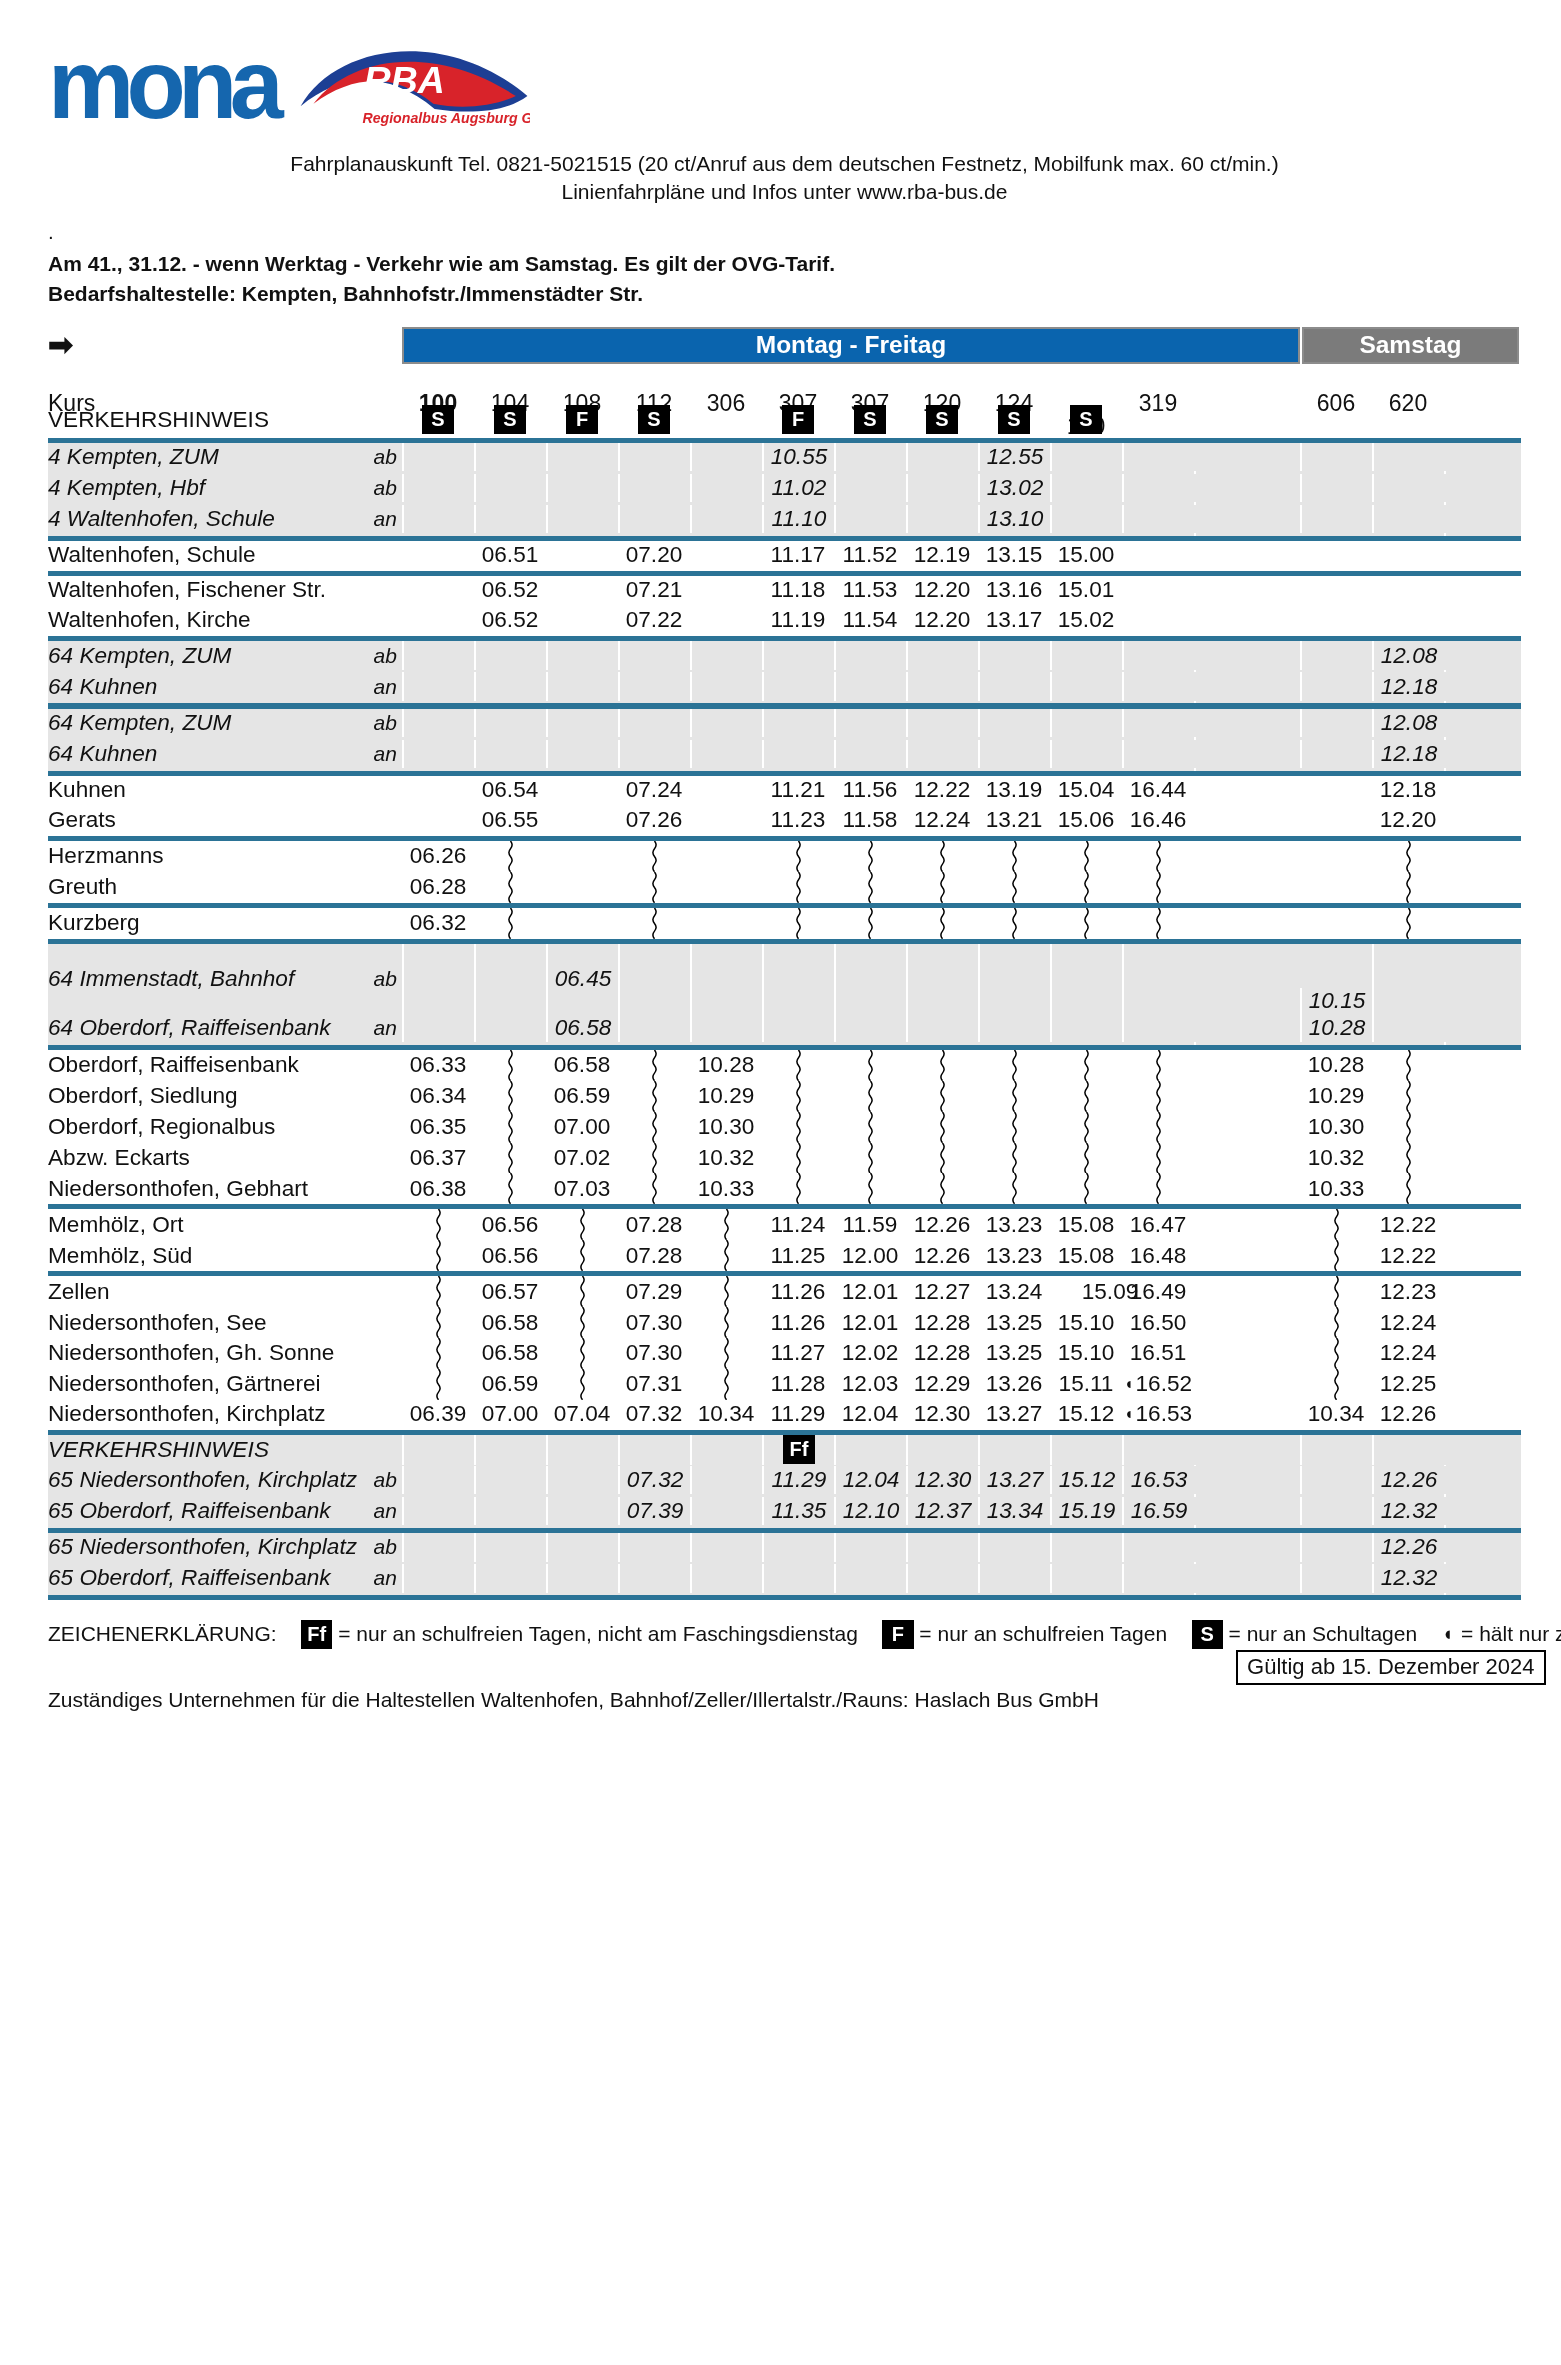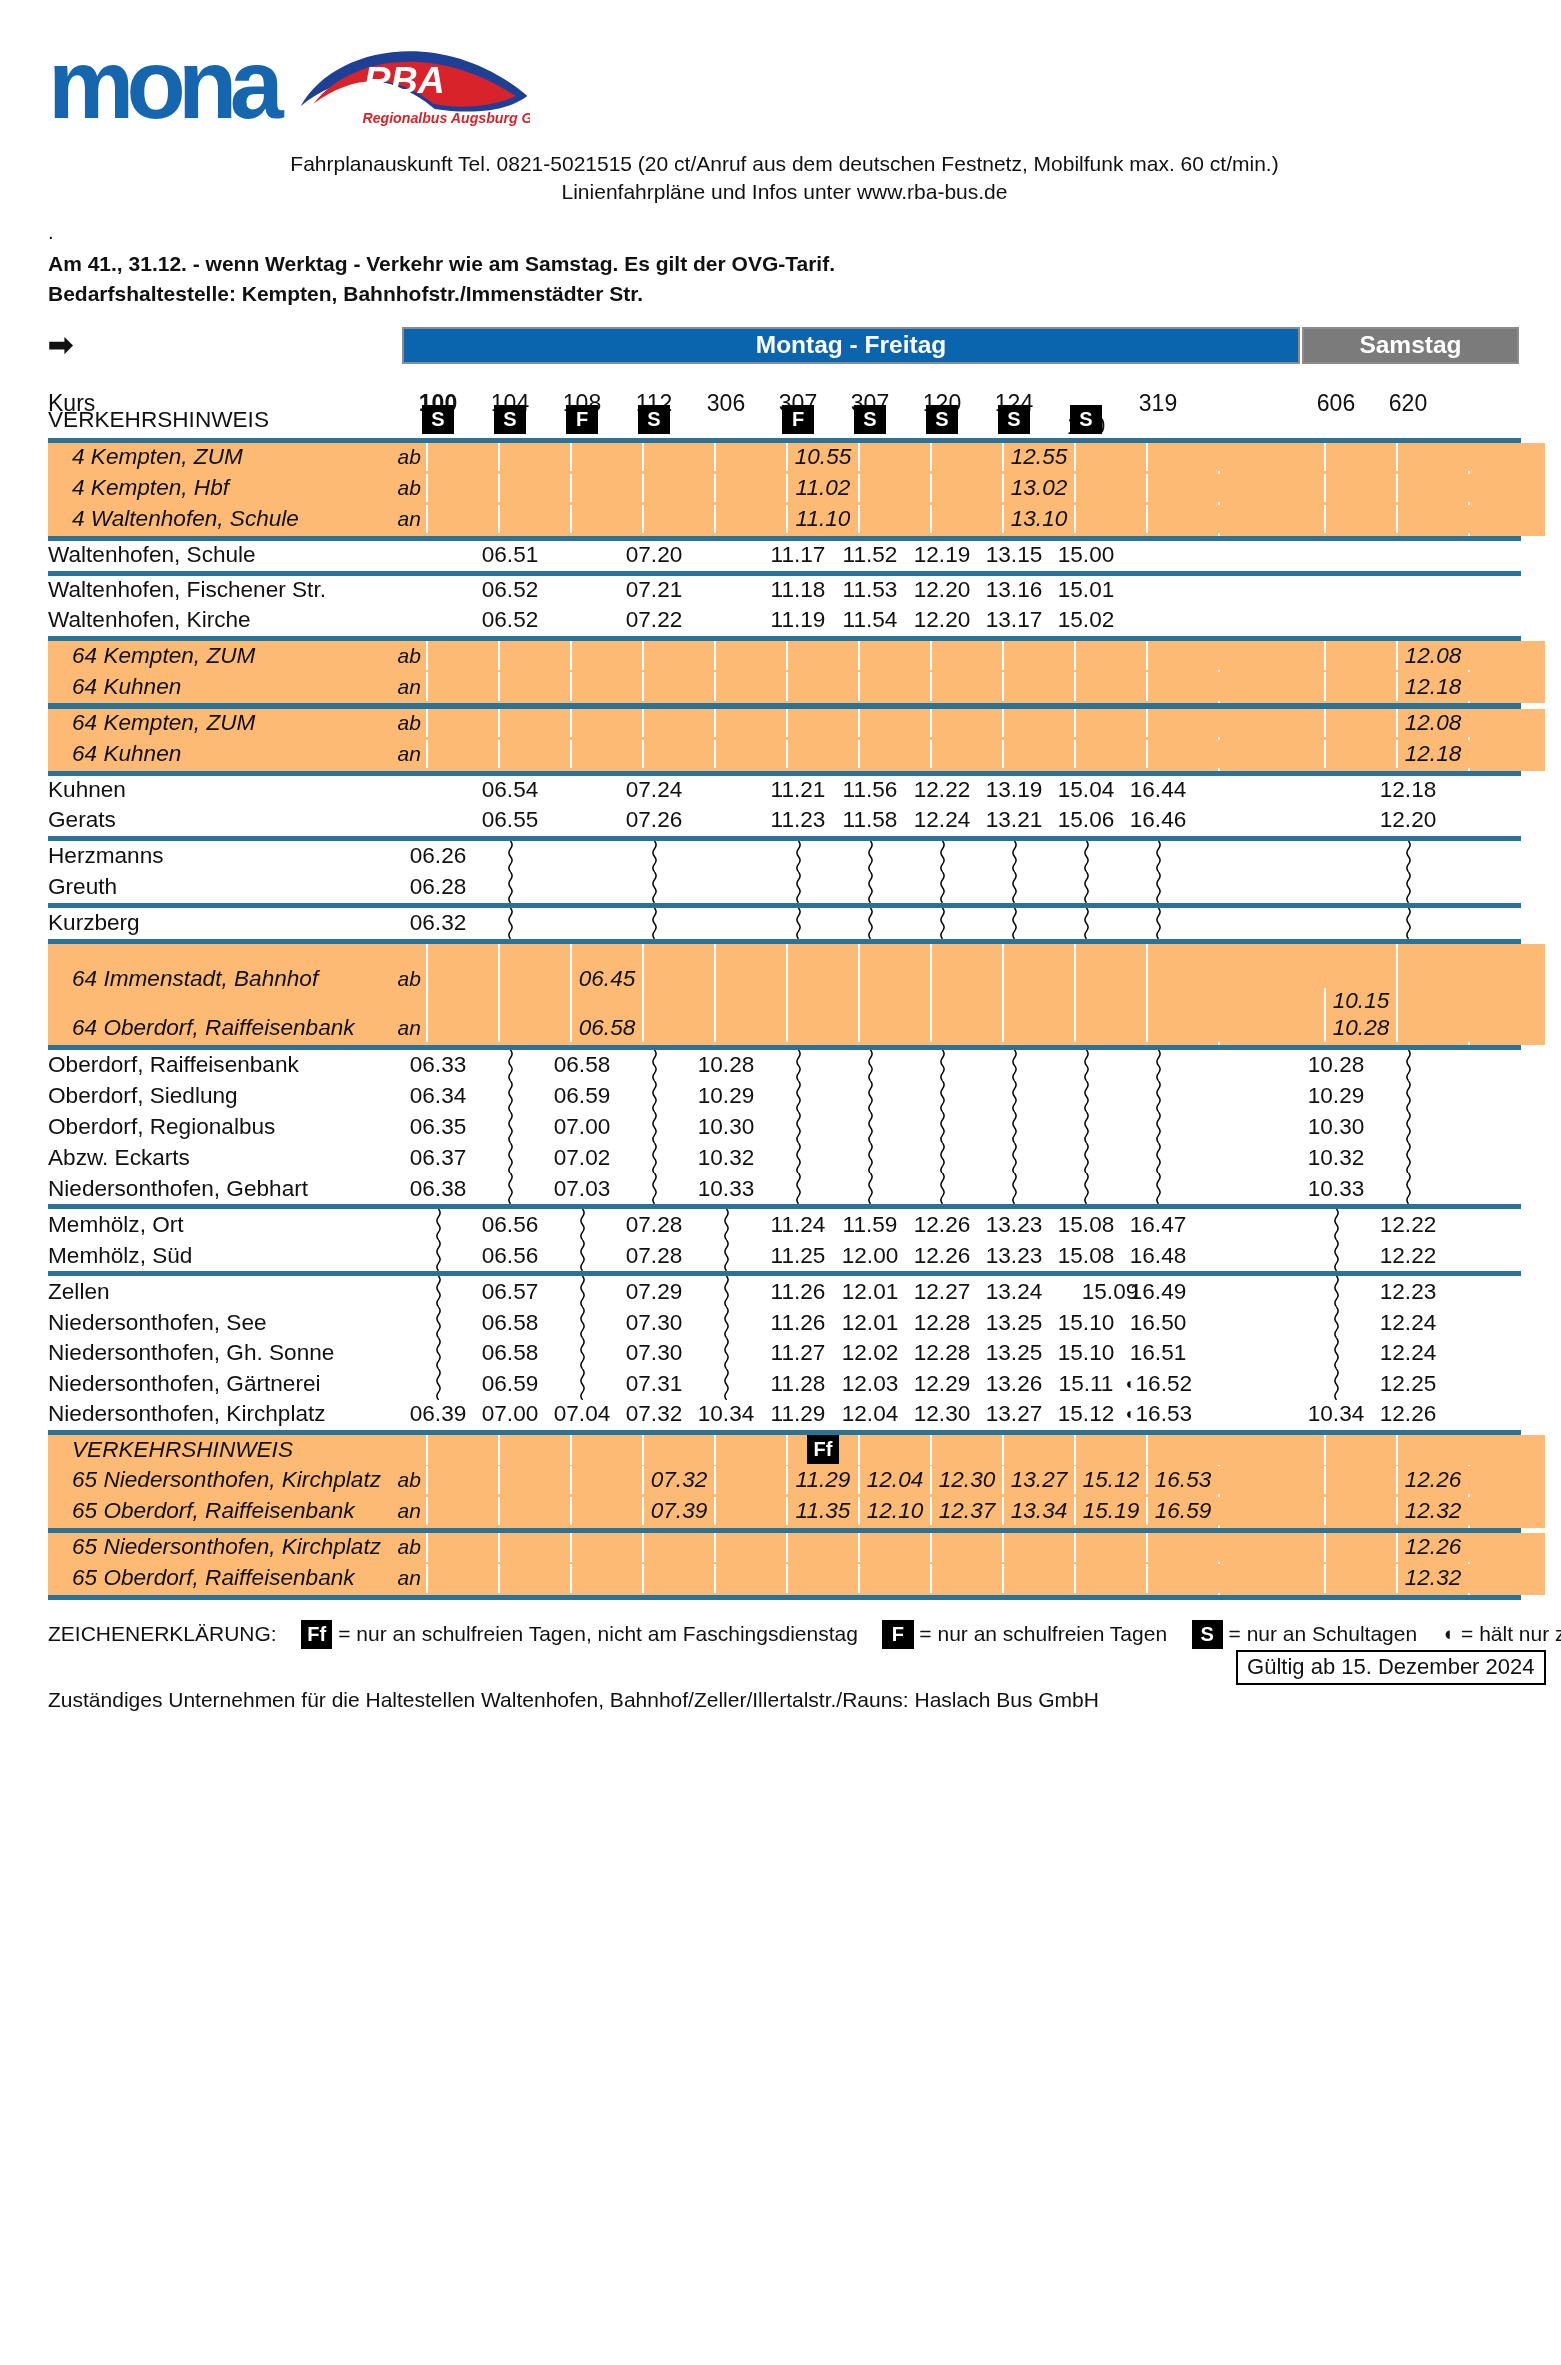--- a/index.html
+++ b/index.html
@@ -37,21 +37,21 @@
   .kursrow .stop{font-size:23px;}
   .hintrow{height:36px;}
   .hintrow .stop{font-size:22.6px;}
 
   .badge{display:inline-flex;align-items:center;justify-content:center;background:#000;color:#fff;
          font-weight:bold;min-width:26px;height:29px;font-size:20px;padding:0 2.6px;font-style:normal;}
   .hc{font-size:16px;margin-right:1.9px;line-height:1;}
 
   .sep{height:5.2px;background:#2b7396;width:1473px;}
   .block{width:1473px;}
-  .block.gray{background:#fdba74;padding-left:24px;}
+  .block.gray{background:#e5e5e5;}
   .trow{min-height:30px;font-size:22.6px;}
   .block.gray .trow{min-height:31px;}
   .block.gray .stop,.block.gray .abAn,.block.gray .c{font-style:italic;}
   .block.gray .c{border-left:2.6px solid #fff;}
   .wv{width:9px;height:100%;display:block;}
 
   
   .legend{display:flex;align-items:center;margin-top:19.4px;font-size:21px;width:1473px;}
   .legend .ttl{letter-spacing:0;}
   .li{display:flex;align-items:center;gap:5.8px;margin-left:24.5px;white-space:nowrap;}

